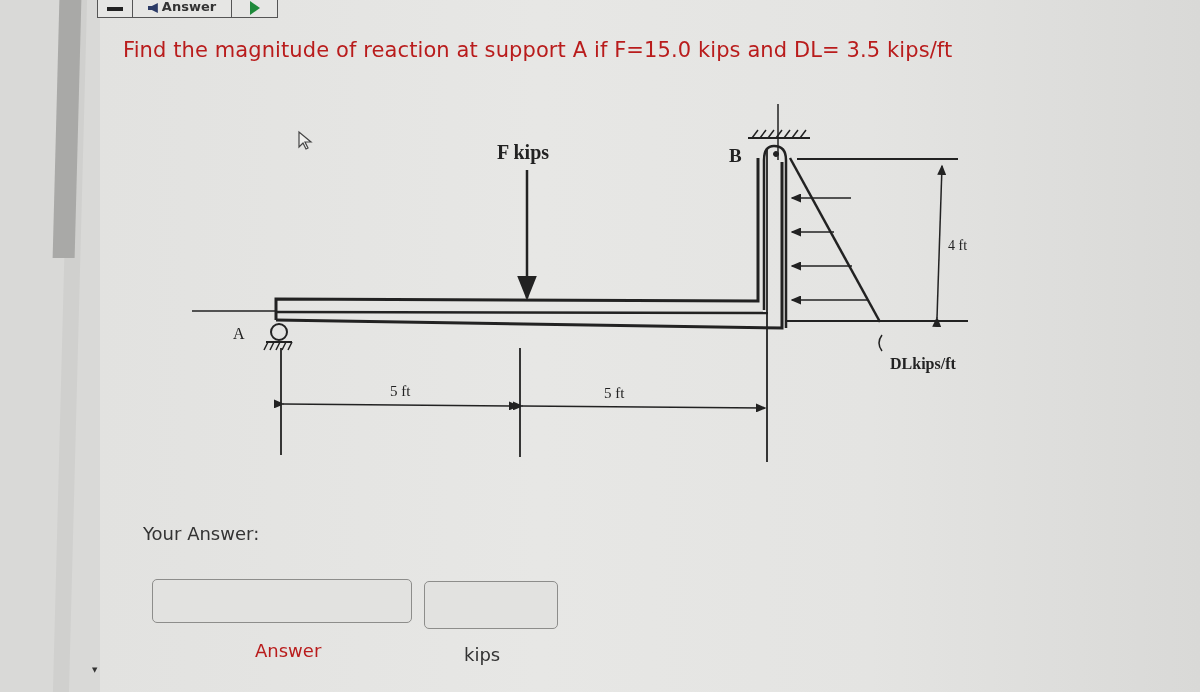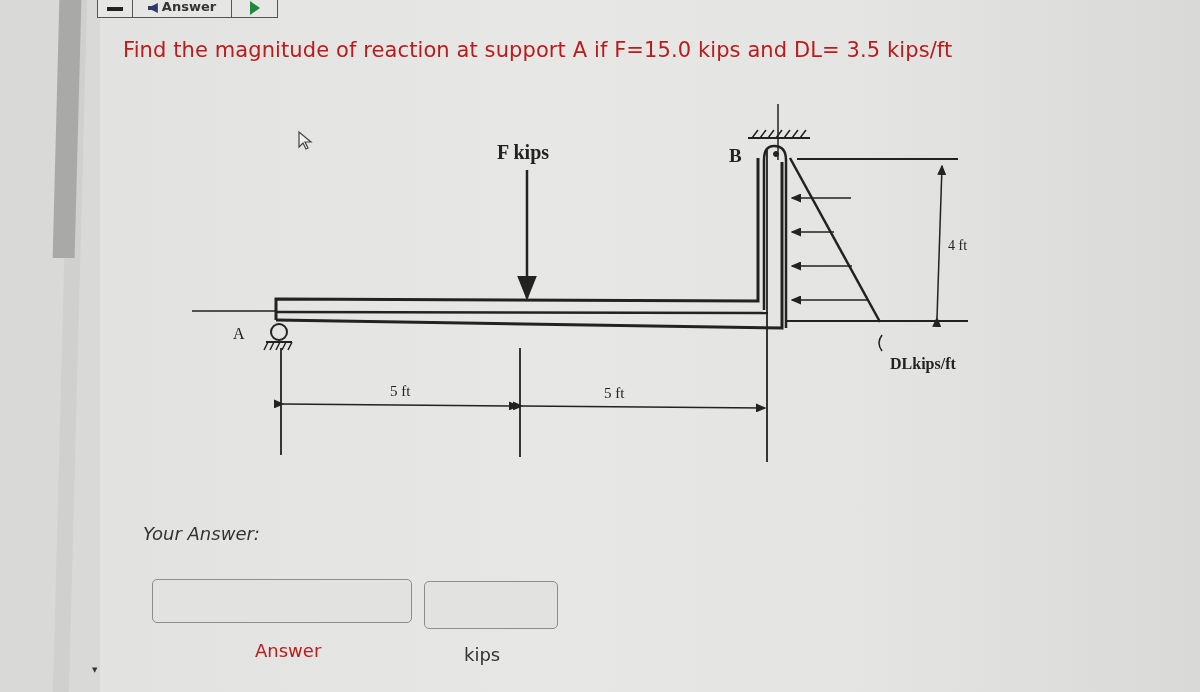--- a/index.html
+++ b/index.html
@@ -45,21 +45,21 @@
 
   .question {
     position: absolute; left: 123px; top: 38px;
     font-size: 21px; color: #b91c1c; letter-spacing: 0.1px;
     font-family: "DejaVu Sans", sans-serif;
   }
   .diagram { position: absolute; left: 0; top: 0; }
   .diagram text { font-family: "Liberation Serif", serif; fill: #222; }
 
   .answer-label {
-    position: absolute; left: 143px; top: 523px; font-size: 18px; color: #333; font-style: italic;
+    position: absolute; left: 143px; top: 523px; font-size: 18px; color: #333;
   }
   .answer-input {
     position: absolute; left: 152px; top: 579px; width: 260px; height: 44px;
     border: 1.5px solid #8d8d8b; border-radius: 5px; background: #e2e2e0;
     box-sizing: border-box;
   }
   .units-input {
     position: absolute; left: 424px; top: 581px; width: 134px; height: 48px;
     border: 1.5px solid #8d8d8b; border-radius: 5px; background: #e2e2e0;
     box-sizing: border-box;

